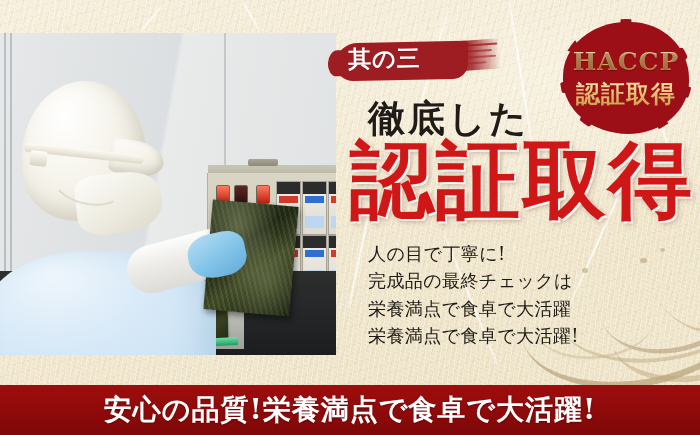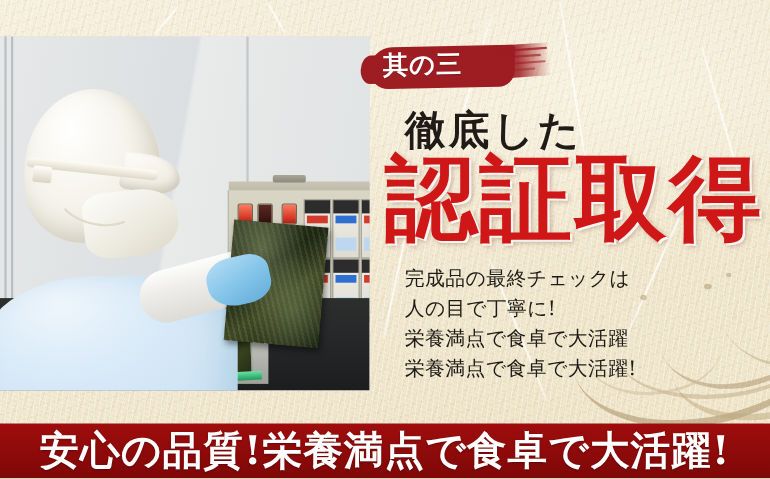--- a/index.html
+++ b/index.html
@@ -293,21 +293,21 @@
   .body-copy div{white-space:nowrap;}
 
   
   .banner{
     position:absolute;left:0;bottom:0;width:700px;height:50px;
     background:linear-gradient(180deg,#9e0d0d 0%,#8e0a0a 55%,#7e0808 100%);
     display:flex;align-items:center;justify-content:center;
   }
   .banner-text{
     color:#ffffff;font-family:"DejaVu Serif", serif;
-    font-size:36px;font-weight:700;letter-spacing:1px;
+    font-size:28px;font-weight:700;letter-spacing:1px;
     text-shadow:0 1px 2px rgba(0,0,0,.3);
   }
 </style>
 </head>
 <body>
 
 <div class="stage">
 
   <div class="bg-paper"></div>
   <div class="bg-fibre"></div>
@@ -418,24 +418,32 @@
       <i style="top:10px;width:40px;opacity:.8;"></i>
       <i style="top:16px;width:44px;opacity:.7;"></i>
       <i style="top:22px;width:34px;opacity:.55;"></i>
     </div>
     <div class="brush-text">其の三</div>
   </div>
 
   <div class="head-sub">徹底した</div>
   <div class="head-main">認証取得</div>
 
+  <div class="seal">
+    <div class="seal-rough"></div>
+    <div class="seal-blob"></div>
+    <div class="seal-txt">
+      <div class="seal-en">HACCP</div>
+      <div class="seal-jp">認証取得</div>
+    </div>
+  </div>
 
   <div class="body-copy">
+    <div>人の目で丁寧に!</div>
     <div>完成品の最終チェックは</div>
-    <div>人の目で丁寧に!</div>
     <div>栄養満点で食卓で大活躍</div>
     <div>栄養満点で食卓で大活躍!</div>
   </div>
 
   <div class="banner">
     <div class="banner-text">安心の品質!栄養満点で食卓で大活躍!</div>
   </div>
 
 </div>
 

